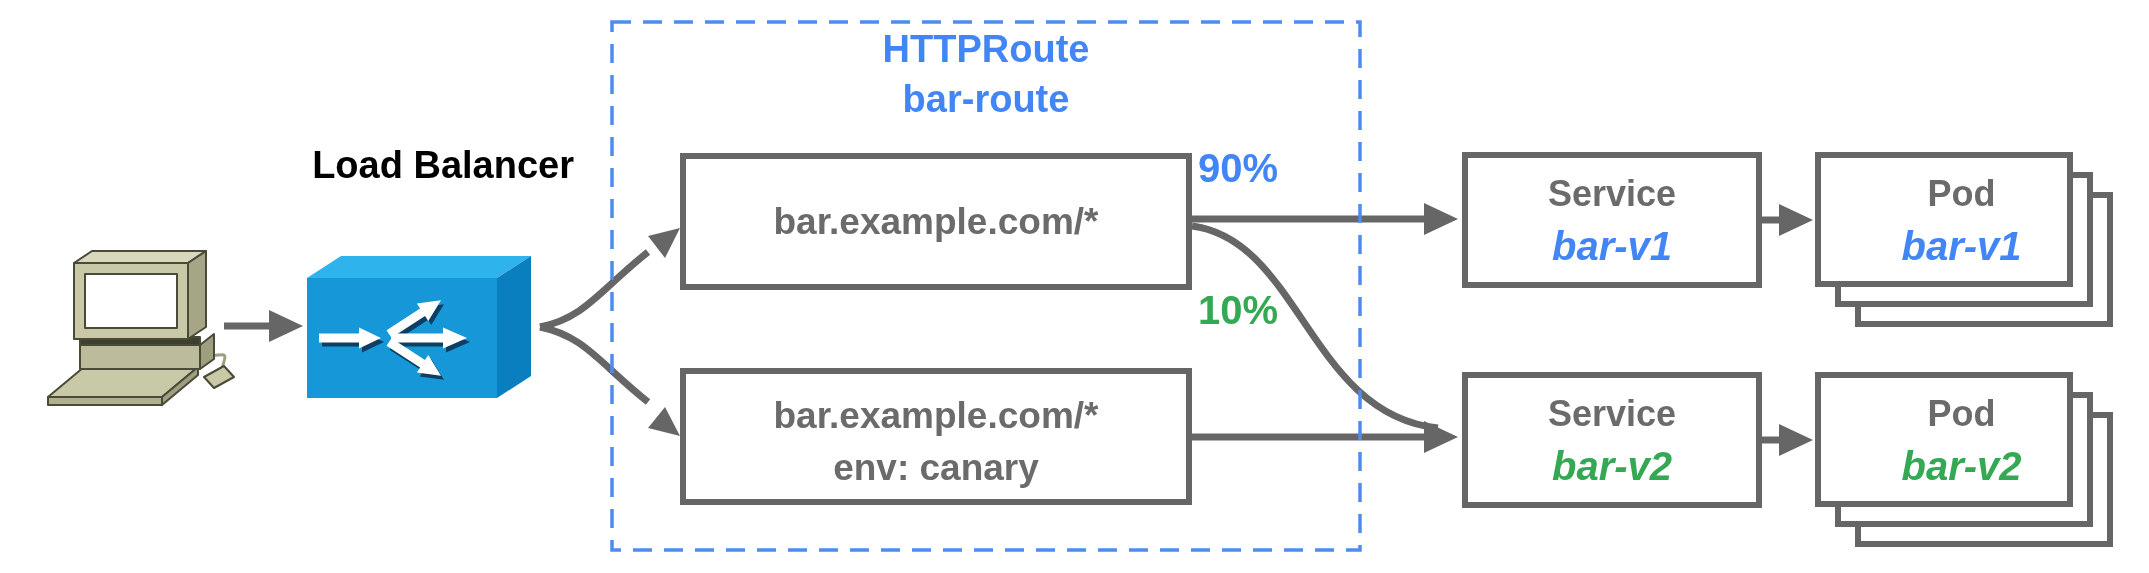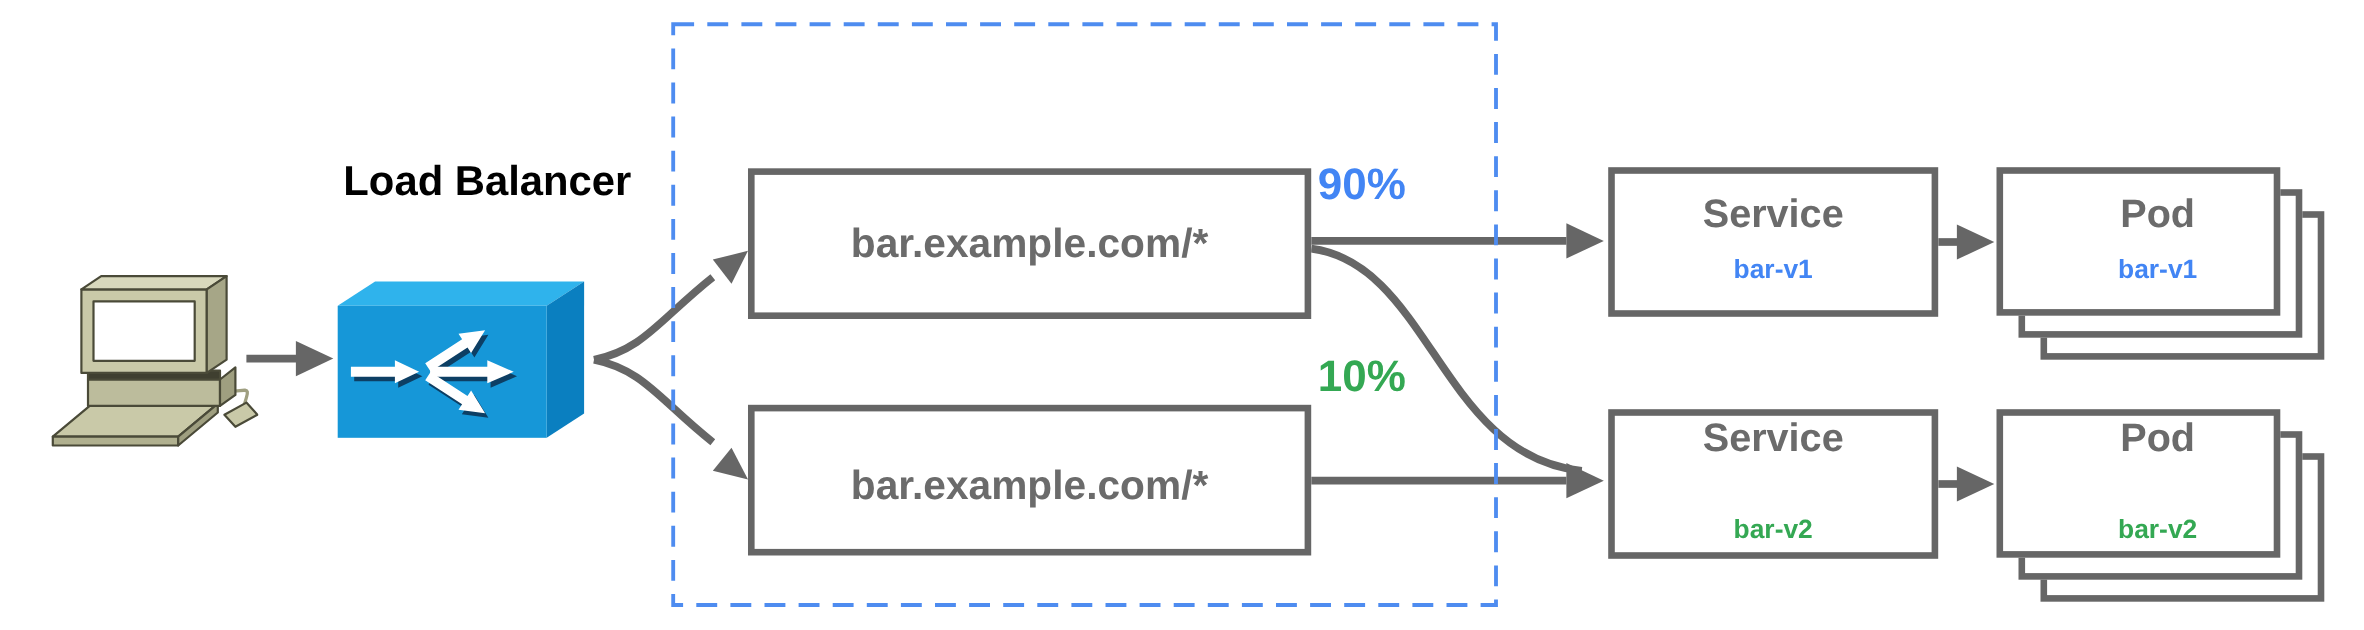--- a/index.html
+++ b/index.html
@@ -16,23 +16,23 @@
   .node-box{
     position:absolute;box-sizing:border-box;
     background:#ffffff;border:6px solid #666666;
     display:flex;flex-direction:column;align-items:center;justify-content:center;
     text-align:center;
   }
   .route-box{left:680px;width:512px;height:137px;}
   .route-box .match{font-size:37px;line-height:52px;color:#6b6b6b;white-space:nowrap;}
   .svc-box{left:1462px;width:300px;height:136px;text-align:right;}
   .kind-label{font-size:36px;line-height:52px;color:#6b6b6b;}
-  .name-label{font-size:24px;line-height:52px;}
+  .name-label{font-size:40px;line-height:52px;font-style:italic;}
   .text-blue{color:#4285f4;}
-  .text-green{color:#34a853;margin-top:32px;}
+  .text-green{color:#34a853;}
   .pod-stack{position:absolute;width:300px;height:180px;}
   .pod-layer{
     position:absolute;box-sizing:border-box;width:258px;height:135px;
     background:#ffffff;border:6px solid #666666;padding-left:35px;
   }
   .pod-layer.l3{left:40px;top:40px;}
   .pod-layer.l2{left:20px;top:20px;}
   .pod-layer.main{
     left:0;top:0;
     display:flex;flex-direction:column;align-items:center;justify-content:center;text-align:center;
@@ -107,27 +107,32 @@
     <g fill="#ffffff">
       <path transform="translate(16,86)" d="M 0 -4.5 H 40 V -10.5 L 62 0 L 40 10.5 V 4.5 H 0 Z"></path>
       <path transform="translate(88,86)" d="M 0 -4.5 H 52 V -10.5 L 76 0 L 52 10.5 V 4.5 H 0 Z"></path>
       <path transform="translate(86,82) rotate(-33)" d="M 0 -4.5 H 40 V -10.5 L 62 0 L 40 10.5 V 4.5 H 0 Z"></path>
       <path transform="translate(86,90) rotate(33)" d="M 0 -4.5 H 40 V -10.5 L 62 0 L 40 10.5 V 4.5 H 0 Z"></path>
     </g>
   </svg>
 
   <div class="abs lb-label">Load Balancer</div>
 
+  <div class="abs httproute-title">
+    <div>HTTPRoute</div>
+    <div>bar-route</div>
+  </div>
 
   <div class="node-box route-box" style="top:153px;">
     <div class="match">bar.example.com/*</div>
   </div>
 
   <div class="node-box route-box" style="top:368px;padding-top:10px;">
     <div class="match">bar.example.com/*</div>
+    <div class="match">env: canary</div>
   </div>
 
   <div class="abs pct pct-90 text-blue">90%</div>
   <div class="abs pct pct-10 text-green">10%</div>
 
   <div class="node-box svc-box" style="top:152px;">
     <div class="kind-label">Service</div>
     <div class="name-label text-blue">bar-v1</div>
   </div>
 

